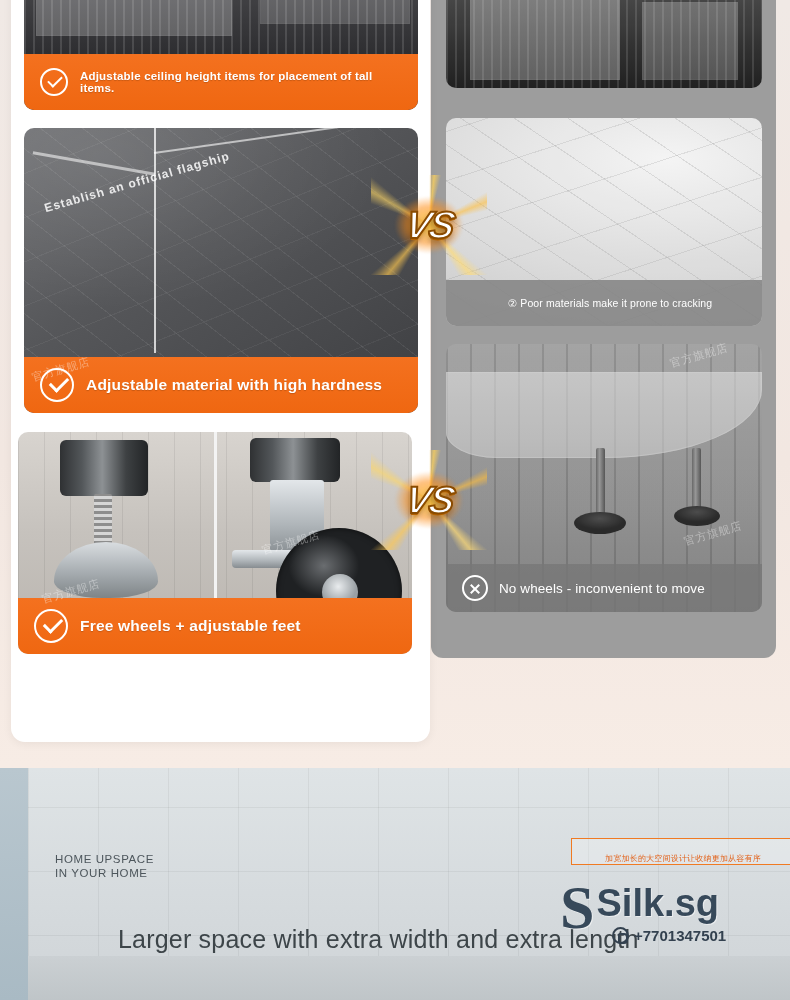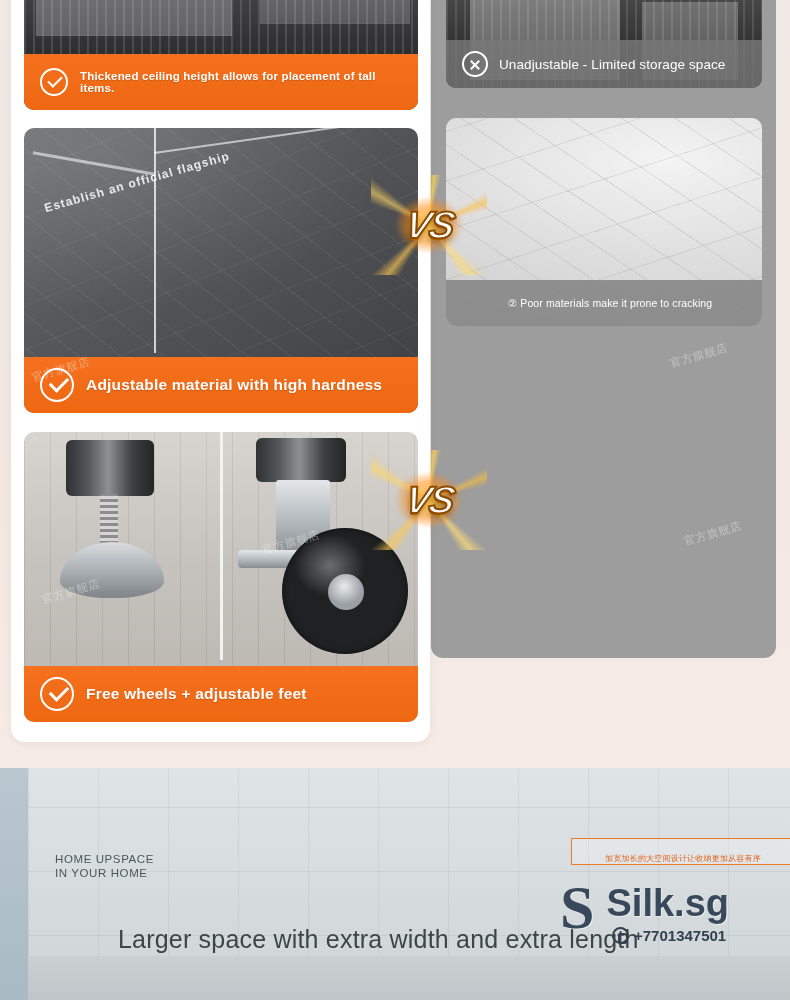--- a/index.html
+++ b/index.html
@@ -256,21 +256,21 @@
     color: #2f3d4a;
   }
   .silk .s-mark {
     font-size: 62px; font-weight: 700; line-height: 54px;
     color: #37495a;
     text-shadow: 1px 1px 0 rgba(255,255,255,.55);
     font-family: "Liberation Serif", serif;
   }
   .silk .s-text {
     font-size: 38px; font-weight: 700; line-height: 46px;
-    margin-left: 12px;
+    margin-left: 2px;
     color: #37495a;
     text-shadow: 1px 1px 0 rgba(255,255,255,.5);
   }
   .silk-phone {
     position: absolute;
     left: 612px; top: 927px;
     z-index: 21;
     display: flex; align-items: center; gap: 5px;
     color: #33414f;
     font-size: 15px; font-weight: 700;
@@ -344,64 +344,74 @@
 
   <div class="compare">
 
     <div class="right-panel">
 
       <div class="tile" style="left:15px; top:18px; width:316px; height:100px;">
         <div class="photo tex-shelf grayscale">
           <div class="cab" style="left:24px; top:6px; width:150px; height:86px; opacity:.35;"></div>
           <div class="cab" style="left:196px; top:14px; width:96px; height:78px; opacity:.28;"></div>
         </div>
-        <div class="cap-con">
-          <span class="cross"></span>
-          <span class="txt">Unadjustable - Limited storage space</span>
-        </div>
       </div>
 
       <div class="tile" style="left:15px; top:148px; width:316px; height:208px;">
         <div class="photo tex-marble-light grayscale"></div>
         <div class="cap-con center">
           <span class="txt">② Poor materials make it prone to cracking</span>
         </div>
       </div>
 
+      <div class="tile" style="left:15px; top:374px; width:316px; height:268px;">
+        <div class="photo tex-wood grayscale">
+          <div class="cab" style="left:0; top:28px; width:316px; height:86px; opacity:.55;
+             border-radius:0 0 50% 16%/0 0 80% 30%;"></div>
+          <div class="leg" style="left:150px; top:104px; width:9px; height:74px;"></div>
+          <div class="leg" style="left:246px; top:104px; width:9px; height:68px;"></div>
+          <div class="footcap" style="left:128px; top:168px; width:52px; height:22px;"></div>
+          <div class="footcap" style="left:228px; top:162px; width:46px; height:20px;"></div>
+        </div>
+        <div class="cap-con">
+          <span class="cross"></span>
+          <span class="txt">No wheels - inconvenient to move</span>
+        </div>
+      </div>
 
       <div class="wm" style="left:238px; top:378px;">官方旗舰店</div>
       <div class="wm" style="left:252px; top:556px;">官方旗舰店</div>
     </div>
 
     <div class="left-card">
 
       <div class="tile" style="left:13px; top:0px; width:394px; height:140px;">
         <div class="photo tex-shelf">
           <div class="cab" style="left:12px; top:4px; width:196px; height:62px; opacity:.28;"></div>
           <div class="cab" style="left:236px; top:0px; width:150px; height:54px; opacity:.22;"></div>
         </div>
         <div class="cap-pro tiny">
           <span class="check"></span>
-          <span class="txt">Thickened ceiling height allows for placement of tall items.</span>
+          <span class="txt">Adjustable ceiling height items for placement of tall items.</span>
         </div>
       </div>
 
       <div class="tile" style="left:13px; top:158px; width:394px; height:285px;">
         <div class="photo tex-marble-dark">
           <div style="position:absolute; left:130px; top:0; width:2px; height:225px; background:rgba(255,255,255,.75);"></div>
           <div style="position:absolute; left:130px; top:24px; width:256px; height:2px; background:rgba(255,255,255,.6); transform:rotate(-8deg); transform-origin:left center;"></div>
           <div style="position:absolute; left:8px; top:34px; width:124px; height:3px; background:rgba(255,255,255,.55); transform:rotate(10deg);"></div>
         </div>
         <div class="cap-pro">
           <span class="check"></span>
           <span class="txt">Adjustable material with high hardness</span>
         </div>
       </div>
 
-      <div class="tile" style="left:13px; top:462px; width:394px; height:290px;">
+      <div class="tile" style="left:7px; top:462px; width:394px; height:222px;">
         <div class="photo tex-floor">
 
           <div class="metal-post" style="left:42px; top:8px; width:88px; height:56px; border-radius:6px;"></div>
           <div class="metal-thread" style="left:76px; top:62px; width:18px; height:56px;"></div>
           <div class="metal-base" style="left:36px; top:110px; width:104px; height:56px;"></div>
 
           <div style="position:absolute; left:196px; top:0; width:3px; height:228px; background:#f3f3f3;"></div>
 
           <div class="metal-post" style="left:232px; top:6px; width:90px; height:44px; border-radius:6px;"></div>
           <div class="bracket" style="left:252px; top:48px; width:54px; height:76px;"></div>

